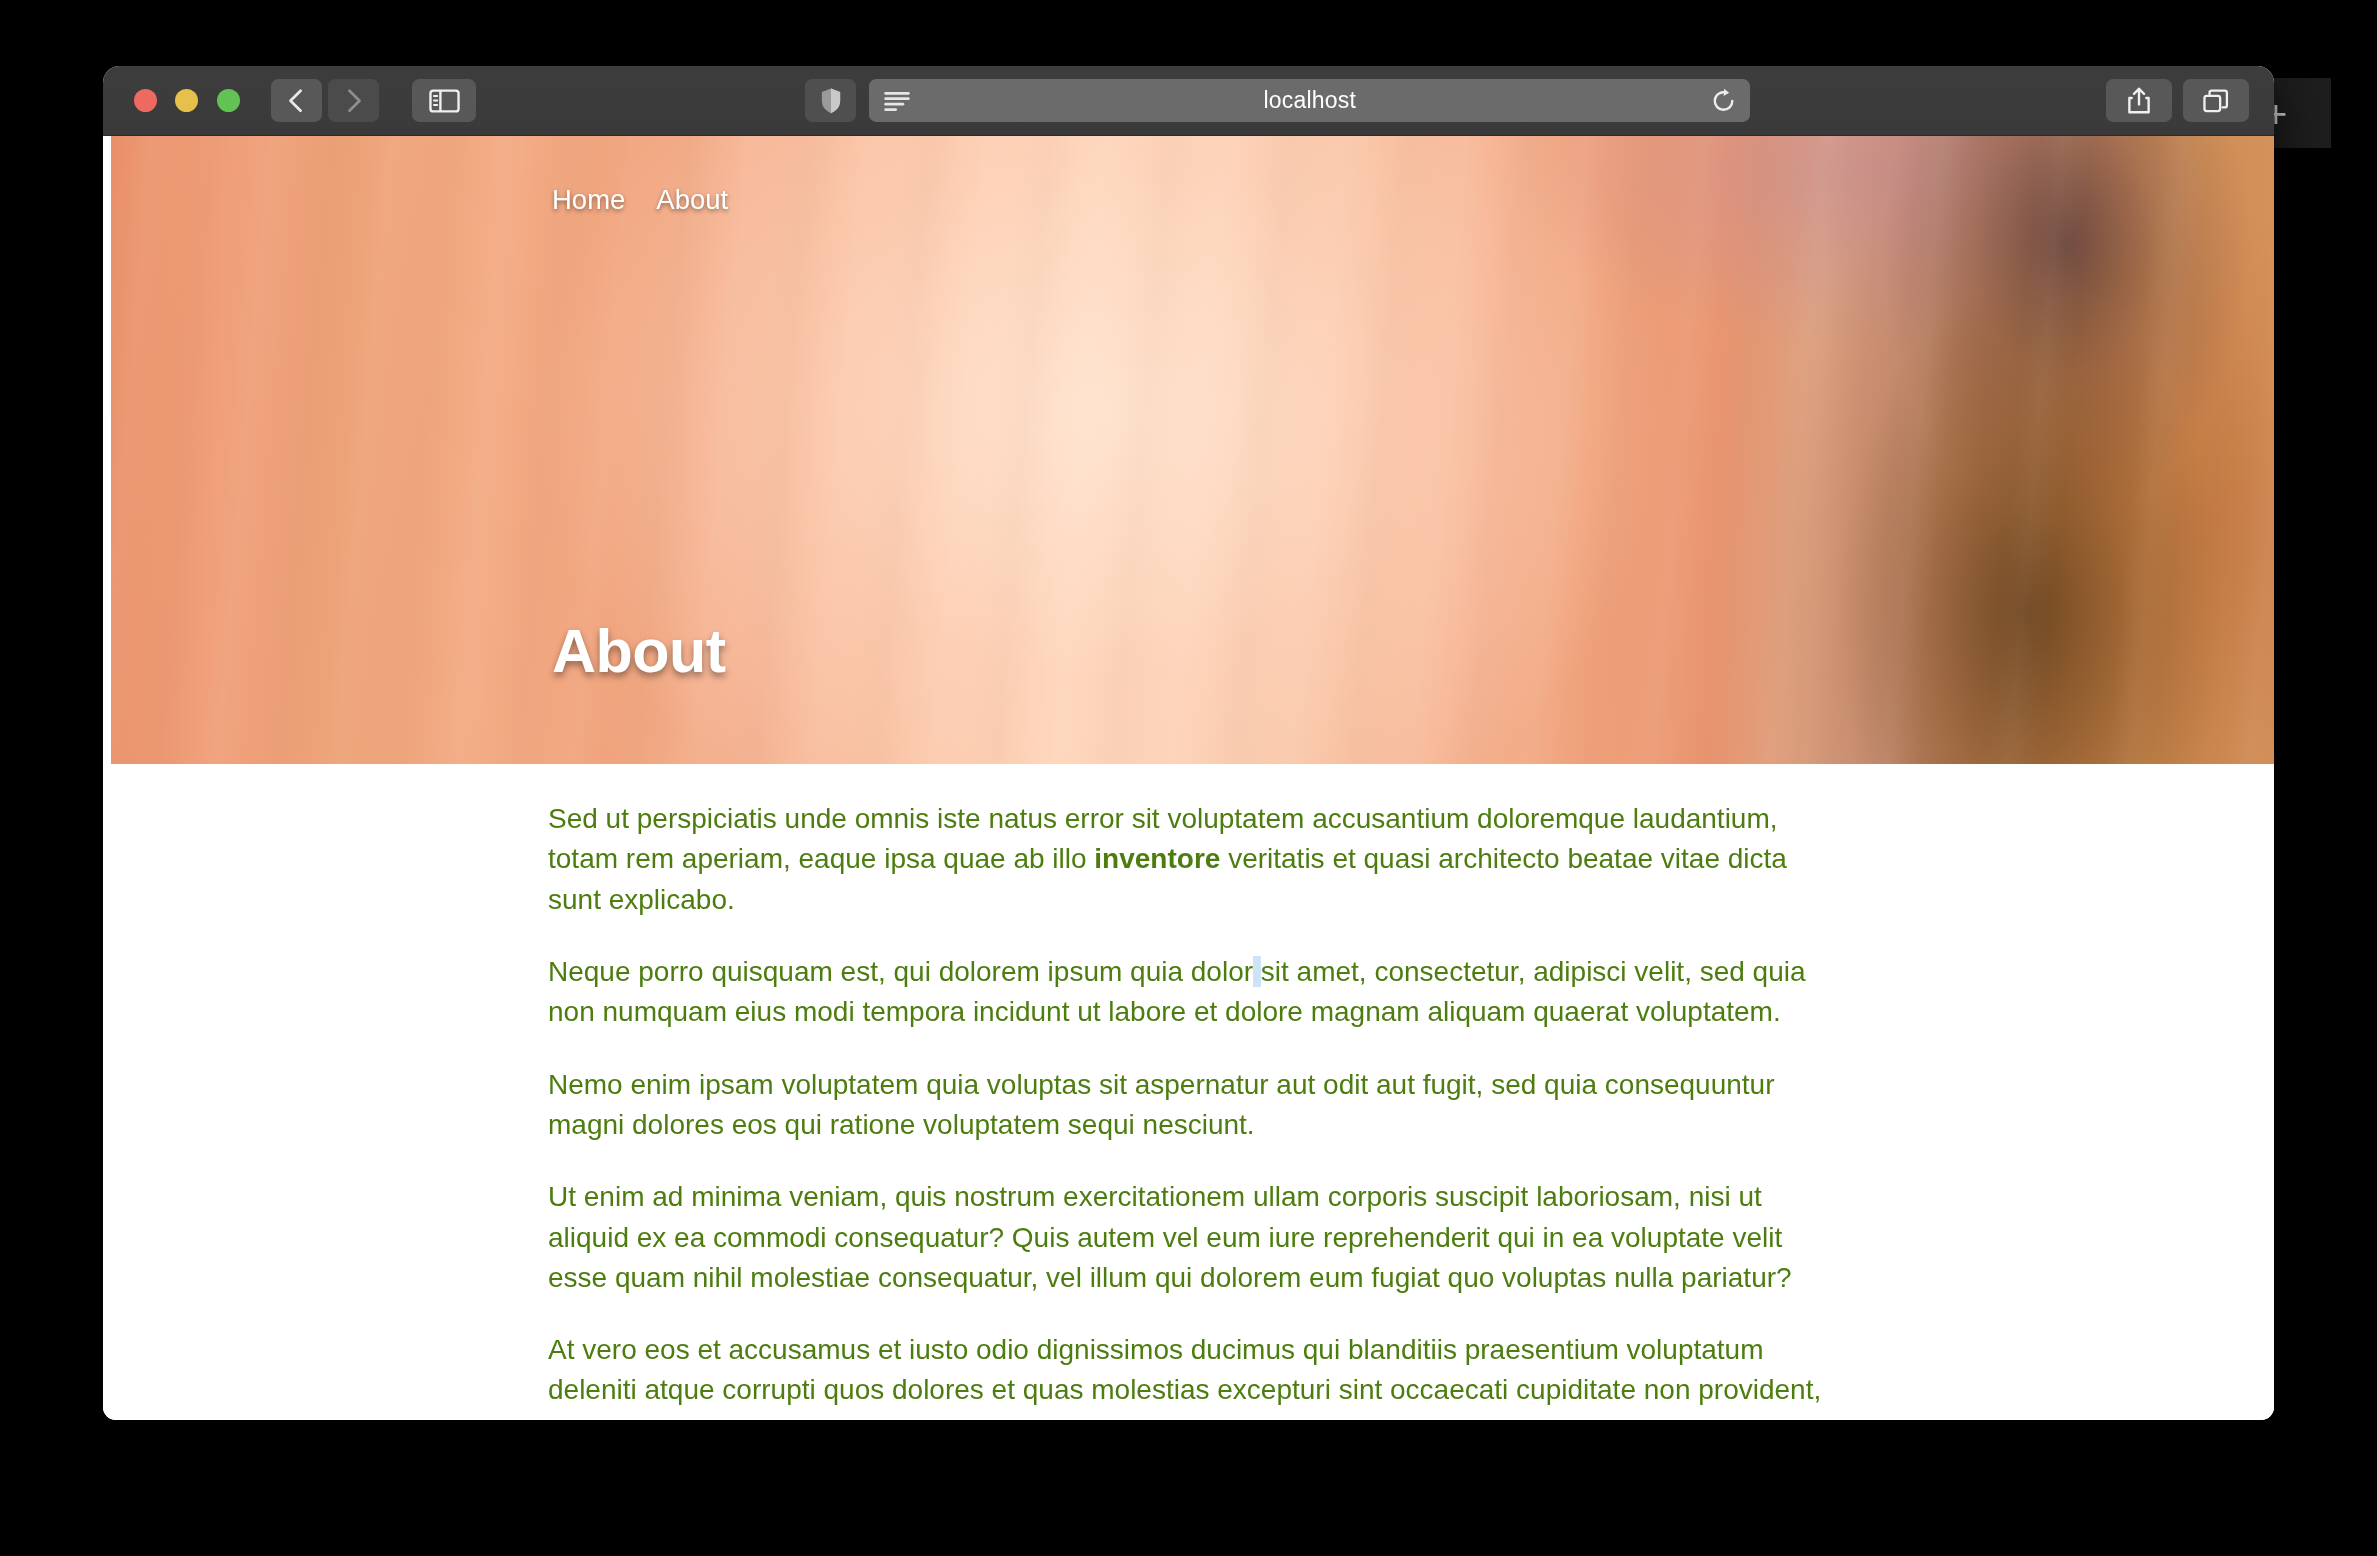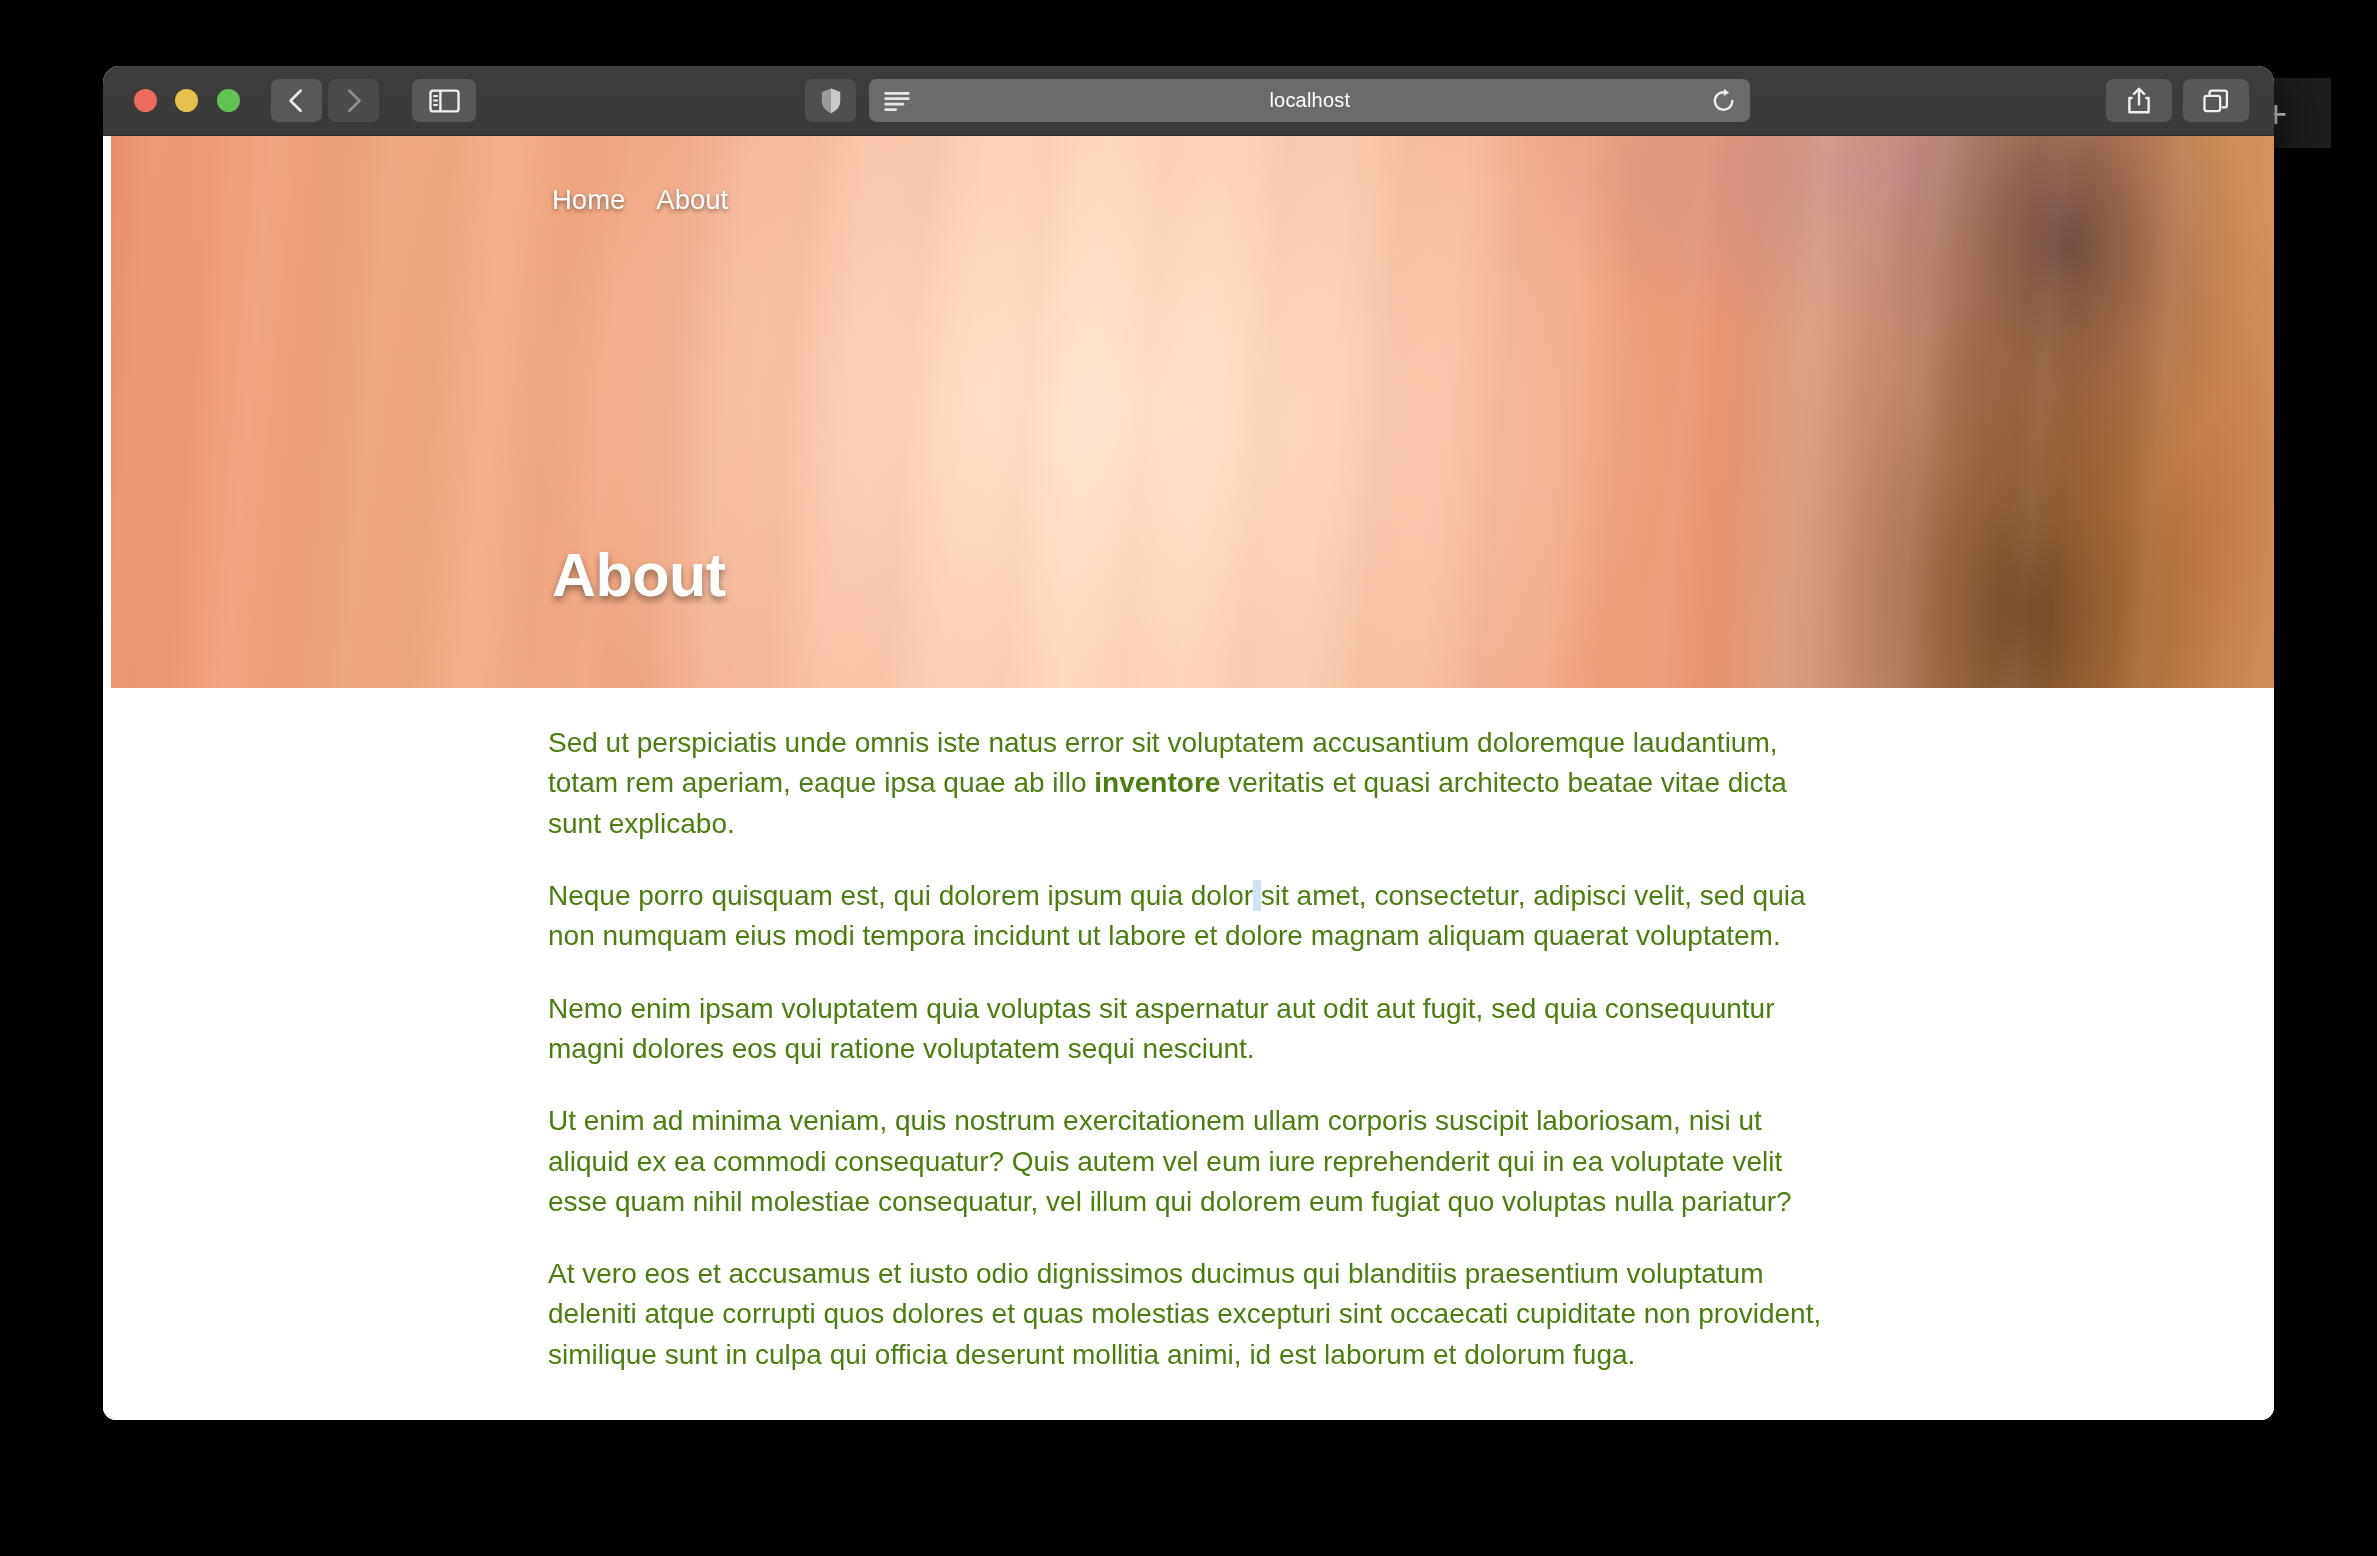--- a/index.html
+++ b/index.html
@@ -122,21 +122,21 @@
   }
   #reader-icon {
     position: absolute;
     left: 14.7px;
     display: flex; align-items: center;
   }
   #url-text {
     width: 100%;
     text-align: center;
     color: #ffffff;
-    font-size: 20px;
+    font-size: 23px;
     letter-spacing: 0.2px;
   }
   #reload-icon {
     position: absolute;
     right: 14.7px;
     display: flex; align-items: center;
   }
 
   .right-group { display: flex; gap: 11px; margin-left: 26px; margin-right: 5.5px; }
 
@@ -144,21 +144,21 @@
   #page {
     position: relative;
     height: calc(100% - 70px);
     background: #ffffff;
     overflow: hidden;
   }
 
   
   #hero {
     position: relative;
-    height: 552px;
+    height: 628px;
     overflow: hidden;
     background:
       
       radial-gradient(ellipse 275px 477px at 1918px 477px, rgba(92,58,22,0.80) 0%, rgba(120,74,28,0.45) 38%, rgba(150,95,45,0.12) 70%, rgba(0,0,0,0) 100%),
       radial-gradient(ellipse 184px 275px at 1955px 110px, rgba(74,48,55,0.72) 0%, rgba(110,72,70,0.35) 50%, rgba(0,0,0,0) 100%),
       radial-gradient(ellipse 386px 587px at 2102px 386px, rgba(196,110,56,0.55) 0%, rgba(214,134,76,0.20) 55%, rgba(0,0,0,0) 100%),
       
       radial-gradient(ellipse 477px 239px at 1744px 37px, rgba(196,140,150,0.55) 0%, rgba(0,0,0,0) 72%),
       
       radial-gradient(ellipse 569px 477px at 991px 275px, rgba(255,228,208,0.92) 0%, rgba(255,214,190,0.45) 55%, rgba(0,0,0,0) 100%),

